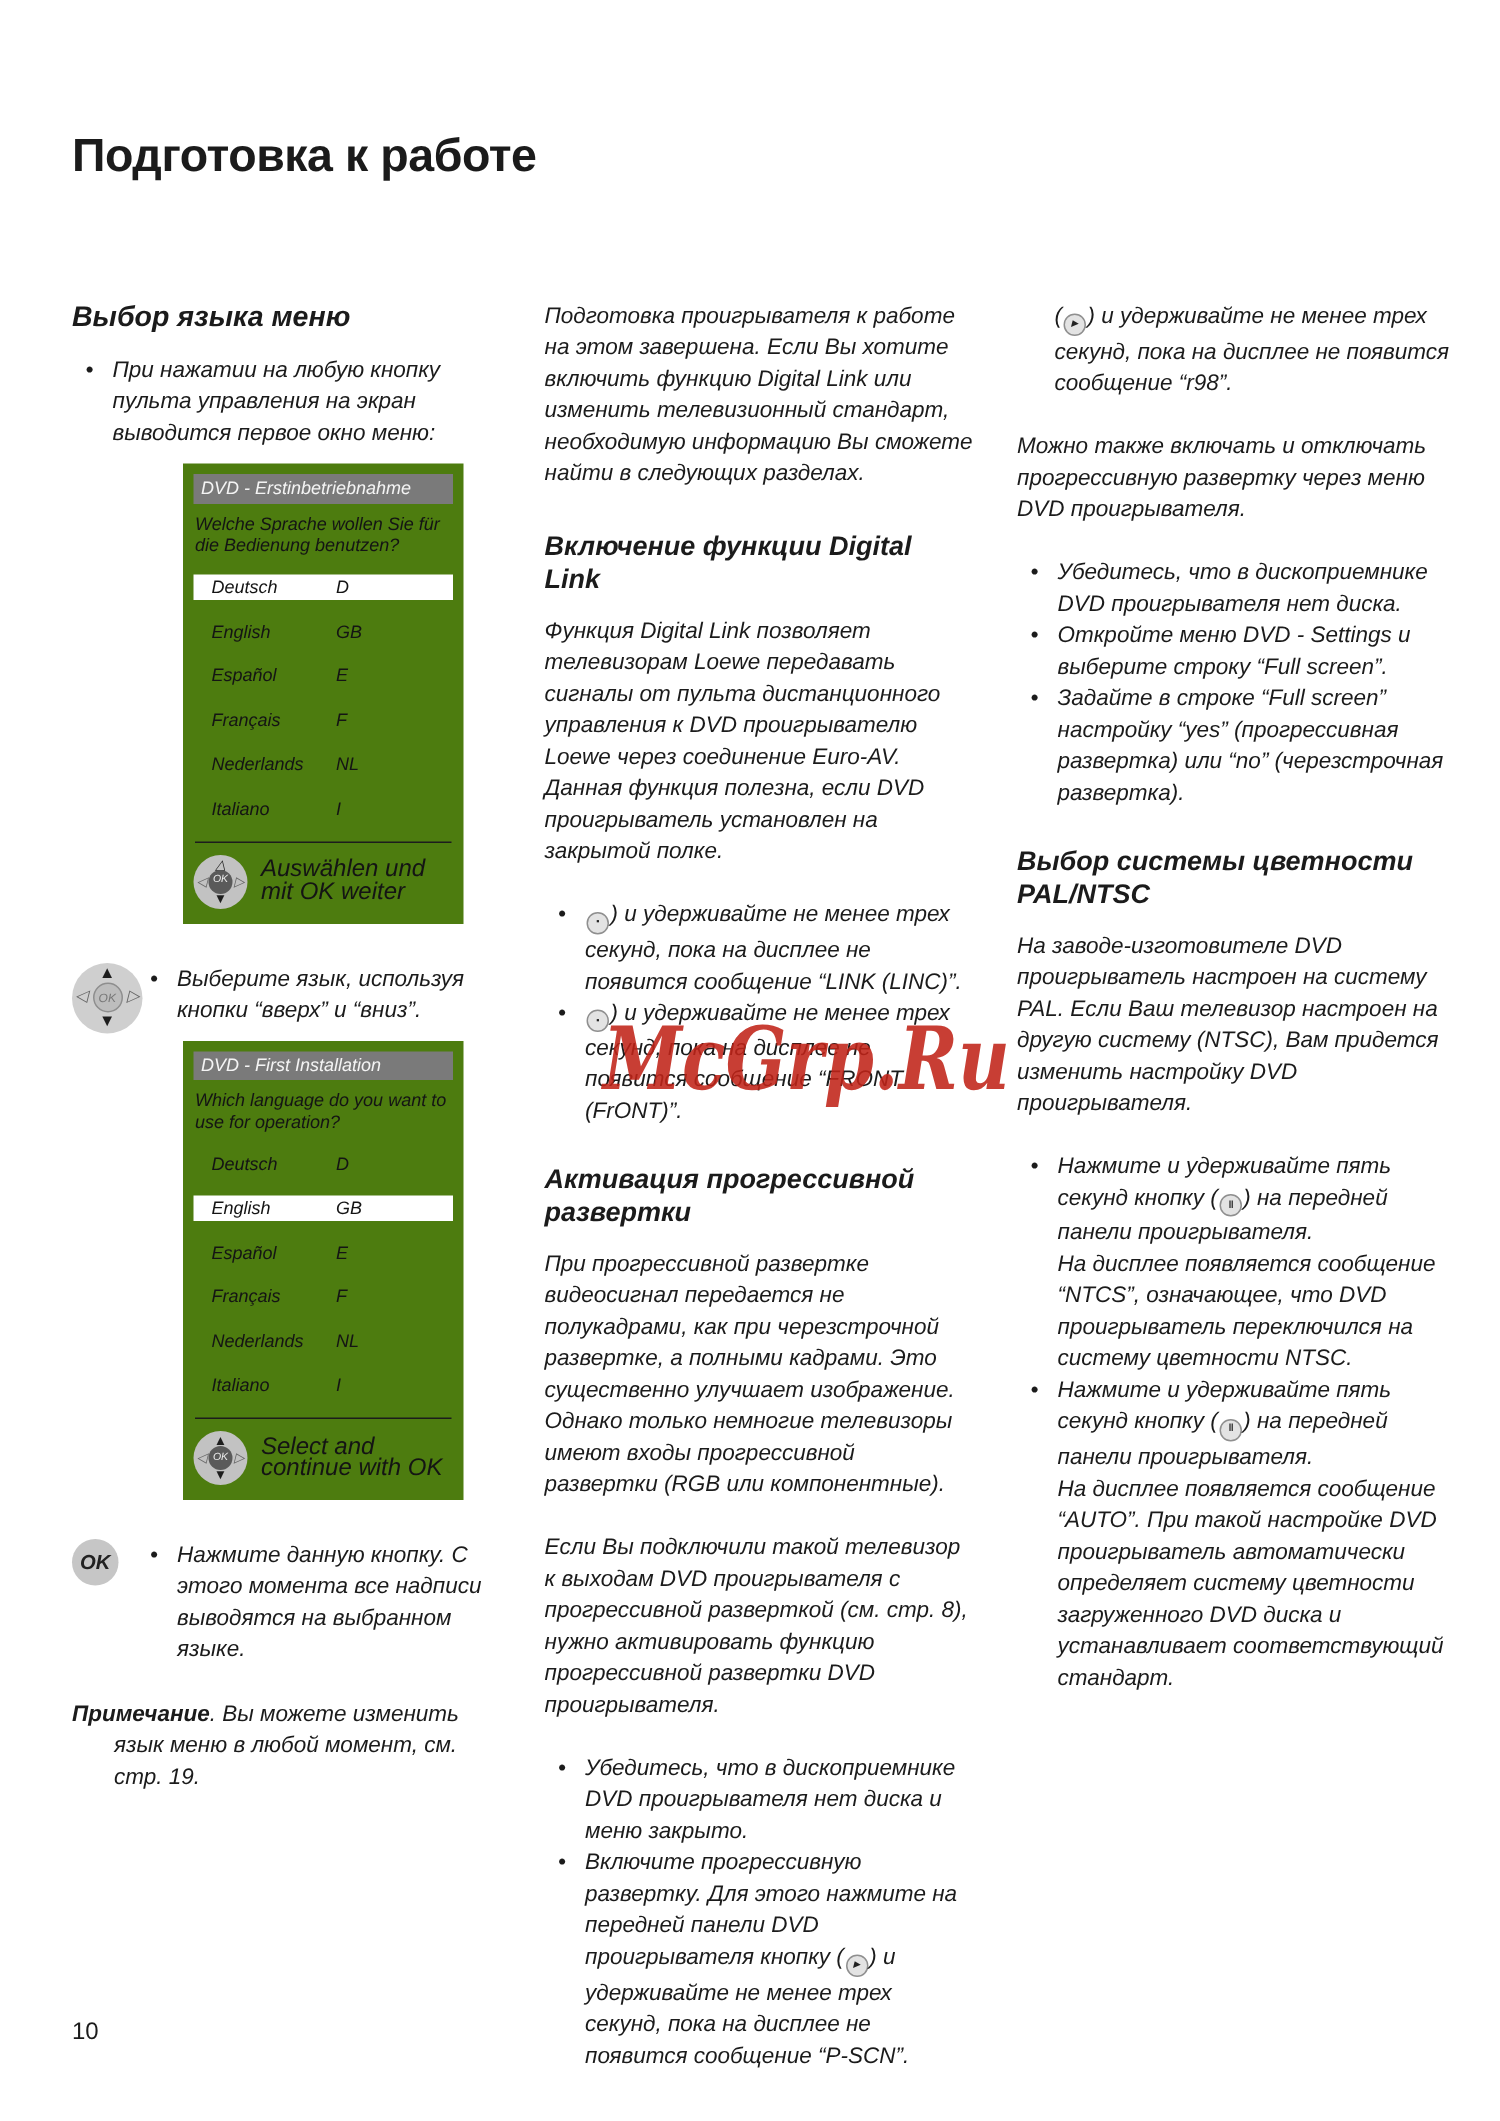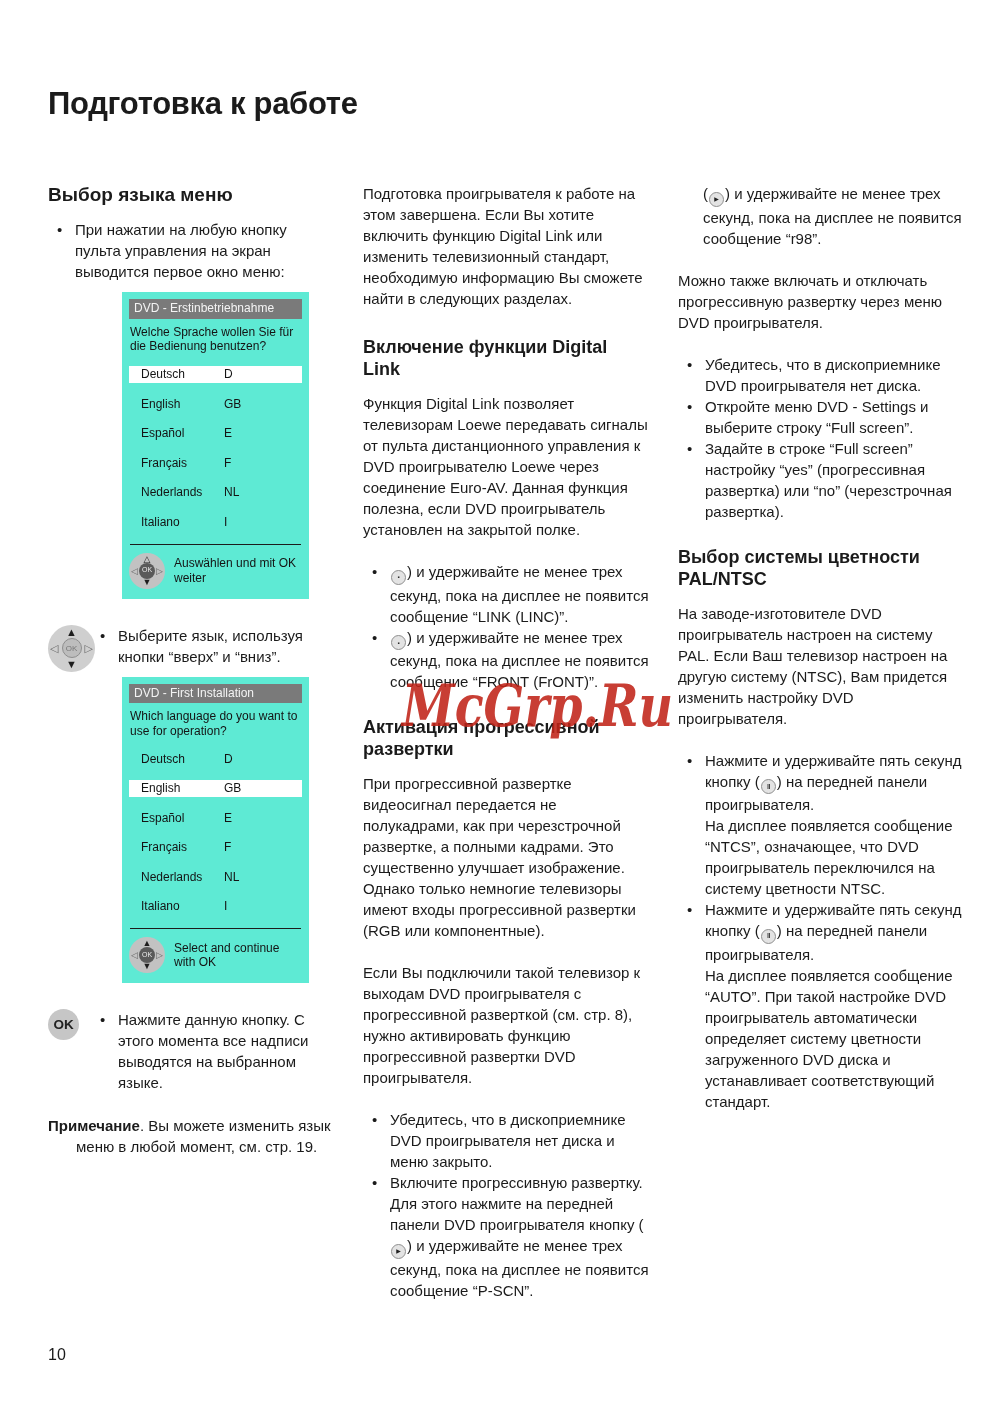--- a/index.html
+++ b/index.html
@@ -1,48 +1,48 @@
 <!DOCTYPE html>
 <html><head>
 <meta charset="utf-8">
 <style>
   html,body{margin:0;padding:0;background:#fff;}
   .page{position:relative;width:1000px;height:1414px;background:#ffffff;overflow:hidden;
         font-family:"Liberation Sans",sans-serif;color:#1b1b1b;}
   .title{position:absolute;left:48px;top:86px;font-size:31px;font-weight:bold;letter-spacing:-0.3px;margin:0;}
-  .col{position:absolute;top:183px;font-size:15px;line-height:21px;}
+  .col{position:absolute;top:200px;font-size:15px;line-height:21px;font-style:italic;}
   .col-left{left:48px;width:288px;}
   .col-mid{left:363px;width:286px;}
   .col-right{left:678px;width:288px;}
   h2.sec{font-size:19px;line-height:23px;font-weight:bold;margin:0 0 13px 0;}
   h3.sec{font-size:18px;line-height:22px;font-weight:bold;margin:24px 0 13px 0;white-space:pre-line;}
   p{margin:0 0 21px 0;}
   .bt{white-space:pre-line;}
   .bullet{position:relative;padding-left:27px;margin:0 0 0 0;}
   .bullet::before{content:"•";position:absolute;left:9px;top:0;}
   .bullets{margin:0 0 0 0;}
   .indent{margin-left:43px;}
   
   .ic{display:inline-flex;width:13px;height:13px;border:1px solid #8f8f8f;background:#e3e3e3;
       border-radius:50%;align-items:center;justify-content:center;vertical-align:-2px;margin:0 1px;}
   .g{font-size:6px;line-height:6px;color:#222;}
   .g-stop{font-size:6px;}
   .g-play{font-size:6px;}
   .g-pause{font-size:7px;font-weight:bold;letter-spacing:-1px;}
   
-  .menu-box{margin:10px 0 0 74px;width:187px;background:#5eead4;padding:7px 7px 10px 7px;
+  .menu-box{margin:10px 0 0 74px;width:187px;background:#4d7c0f;padding:7px 7px 10px 7px;
             box-sizing:border-box;font-size:12px;line-height:14.5px;color:#141414;}
   .mb-title{background:#7a7a7a;color:#f4f4f4;padding:2px 5px 3px 5px;margin:0 0 6px 0;}
   .mb-q{margin:0 0 9px 1px;}
   .mb-row{display:flex;padding:1.5px 0 1.5px 12px;margin-top:12px;}
   .mb-row .lang{width:83px;}
   .mb-row.selected{background:#ffffff;}
   .mb-div{border-top:1.5px solid #1c1c1c;margin:13px 1px 8px 1px;}
   .mb-footer{display:flex;align-items:center;gap:9px;}
-  .mb-ftext{font-size:12px;line-height:14.5px;}
+  .mb-ftext{font-size:16px;line-height:14.5px;}
   
   .pad{position:relative;width:36px;height:36px;border-radius:50%;background:#c2c2c2;flex:0 0 auto;}
   .pad .ar{position:absolute;font-size:9px;line-height:9px;color:#1d1d1d;}
   .pad .a-up{top:2px;left:50%;transform:translateX(-50%);}
   .pad .a-down{bottom:2px;left:50%;transform:translateX(-50%);}
   .pad .a-left{left:2px;top:50%;transform:translateY(-50%);color:#666;}
   .pad .a-right{right:2px;top:50%;transform:translateY(-50%);color:#666;}
   .pad .p-ok{position:absolute;left:50%;top:50%;transform:translate(-50%,-50%);
              width:16px;height:16px;border-radius:50%;background:#5a5a5a;color:#ececec;
              font-size:7px;display:flex;align-items:center;justify-content:center;}

